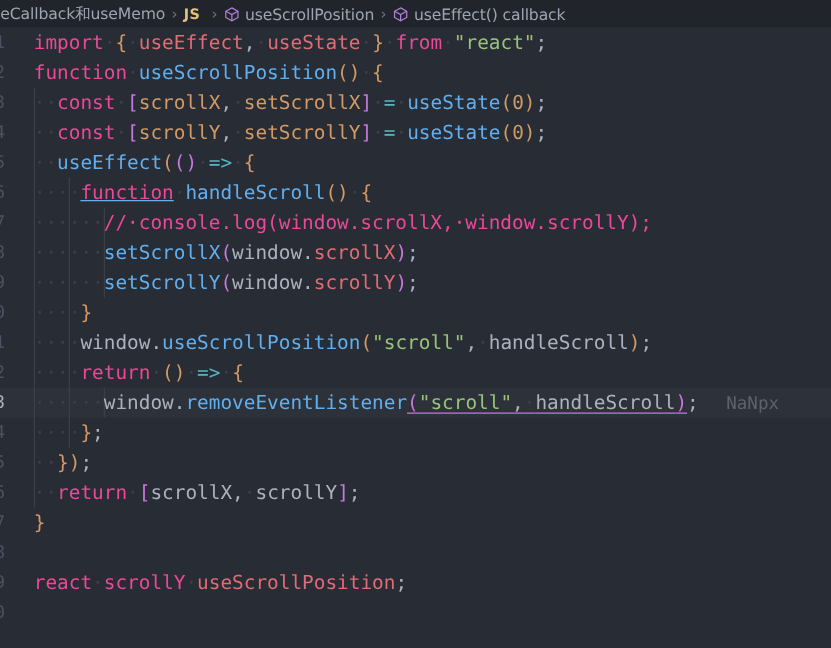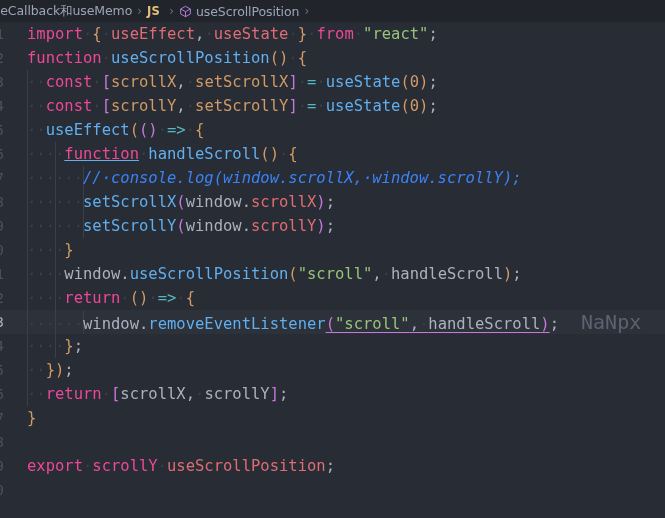--- a/index.html
+++ b/index.html
@@ -114,33 +114,33 @@
   .t-param { color: #d19a66; }               
   .t-str   { color: #98c379; }               
   .t-num   { color: #d19a66; }               
   .t-punc  { color: #abb2bf; }               
   .t-brace { color: #d19a66; }               
   .t-brk   { color: #c678dd; }               
   .t-par   { color: #d19a66; }               
   .t-par2  { color: #c678dd; }
   .t-op    { color: #56b6c2; }               
   .t-obj   { color: #e5c07b; }               
-  .t-cmt   { color: #3b82f6; font-style: italic; }
+  .t-cmt   { color: #ec4899; }
   .t-ws    { color: #3b4048; }               
 
   .u-link { text-decoration: underline; text-decoration-color: #61afef; }
   .u-sig  {
     text-decoration: underline;
     text-decoration-color: #c678dd;
     text-underline-offset: 3px;
   }
 
   .inlay {
     color: #5c6370;
-    font-size: 20px;
+    font-size: 14px;
   }
 </style>
 </head>
 <body>
 
 <div id="breadcrumb-bar">
 
   <div class="bc-seg" id="crumb-0">
     <span class="bc-label">useCallback和useMemo</span>
   </div>
@@ -155,20 +155,29 @@
     <span class="bc-icon cube-icon">
       <svg width="13" height="13" viewBox="0 0 16 16">
         <path d="M8 1.6 14 5v6L8 14.4 2 11V5z" fill="none" stroke="#b180d7" stroke-width="1.2"></path>
         <path d="M2 5l6 3.2L14 5M8 8.2v6.2" fill="none" stroke="#b180d7" stroke-width="1.2"></path>
       </svg>
     </span>
     <span class="bc-label">useScrollPosition</span>
   </div>
   <span class="bc-sep">›</span>
 
+  <div class="bc-seg">
+    <span class="bc-icon cube-icon">
+      <svg width="13" height="13" viewBox="0 0 16 16">
+        <path d="M8 1.6 14 5v6L8 14.4 2 11V5z" fill="none" stroke="#b180d7" stroke-width="1.2"></path>
+        <path d="M2 5l6 3.2L14 5M8 8.2v6.2" fill="none" stroke="#b180d7" stroke-width="1.2"></path>
+      </svg>
+    </span>
+    <span class="bc-label">useEffect() callback</span>
+  </div>
 </div>
 
 <div id="editor">
 
   <div class="code-line">
     <span class="ln">1</span>
     <span class="code-text"><span class="t-kw">import</span><span class="t-ws">·</span><span class="t-brace">{</span><span class="t-ws">·</span><span class="t-var">useEffect</span><span class="t-punc">,</span><span class="t-ws">·</span><span class="t-var">useState</span><span class="t-ws">·</span><span class="t-brace">}</span><span class="t-ws">·</span><span class="t-kw">from</span><span class="t-ws">·</span><span class="t-str">"react"</span><span class="t-punc">;</span></span>
   </div>
 
   <div class="code-line">
@@ -265,21 +274,21 @@
     <span class="code-text"><span class="t-brace">}</span></span>
   </div>
 
   <div class="code-line">
     <span class="ln">18</span>
     <span class="code-text"></span>
   </div>
 
   <div class="code-line">
     <span class="ln">19</span>
-    <span class="code-text"><span class="t-kw">export</span><span class="t-ws">·</span><span class="t-kw">scrollY</span><span class="t-ws">·</span><span class="t-var">useScrollPosition</span><span class="t-punc">;</span></span>
+    <span class="code-text"><span class="t-kw">react</span><span class="t-ws">·</span><span class="t-kw">scrollY</span><span class="t-ws">·</span><span class="t-var">useScrollPosition</span><span class="t-punc">;</span></span>
   </div>
 
   <div class="code-line">
     <span class="ln">20</span>
     <span class="code-text"></span>
   </div>
 
 </div>
 
 </body></html>

